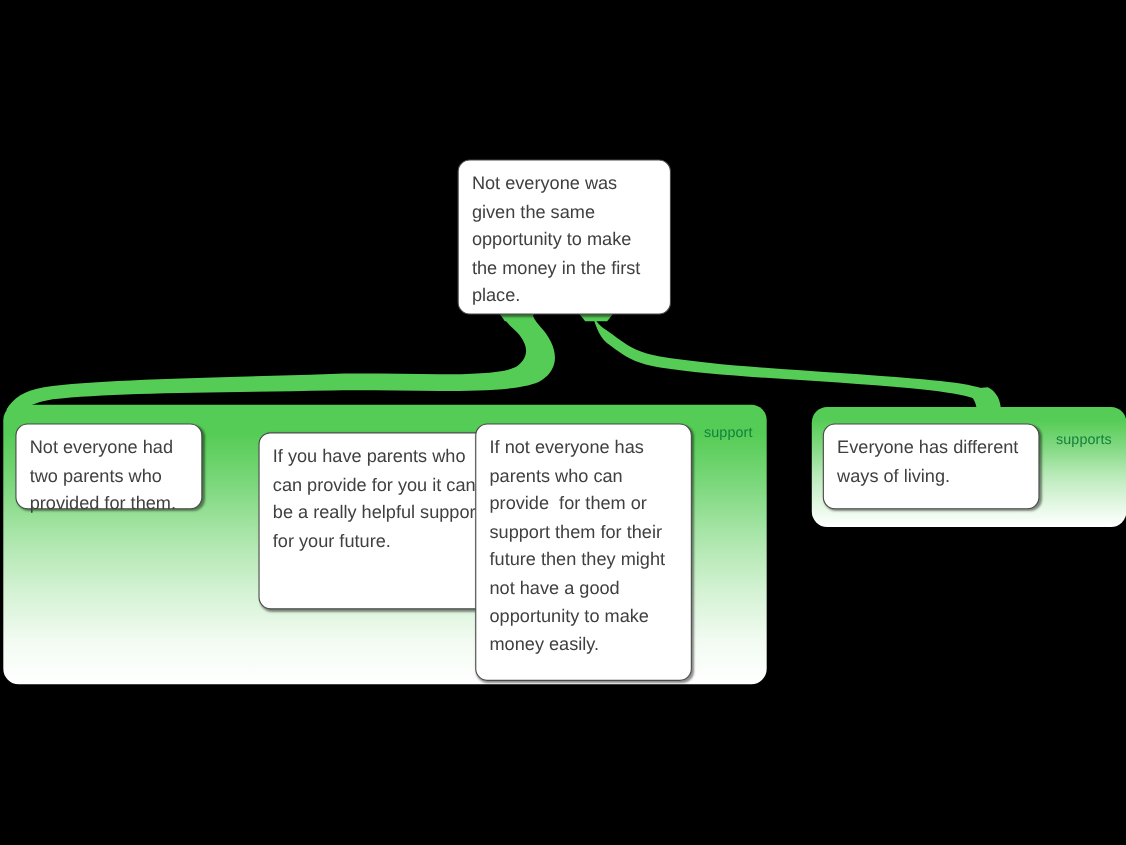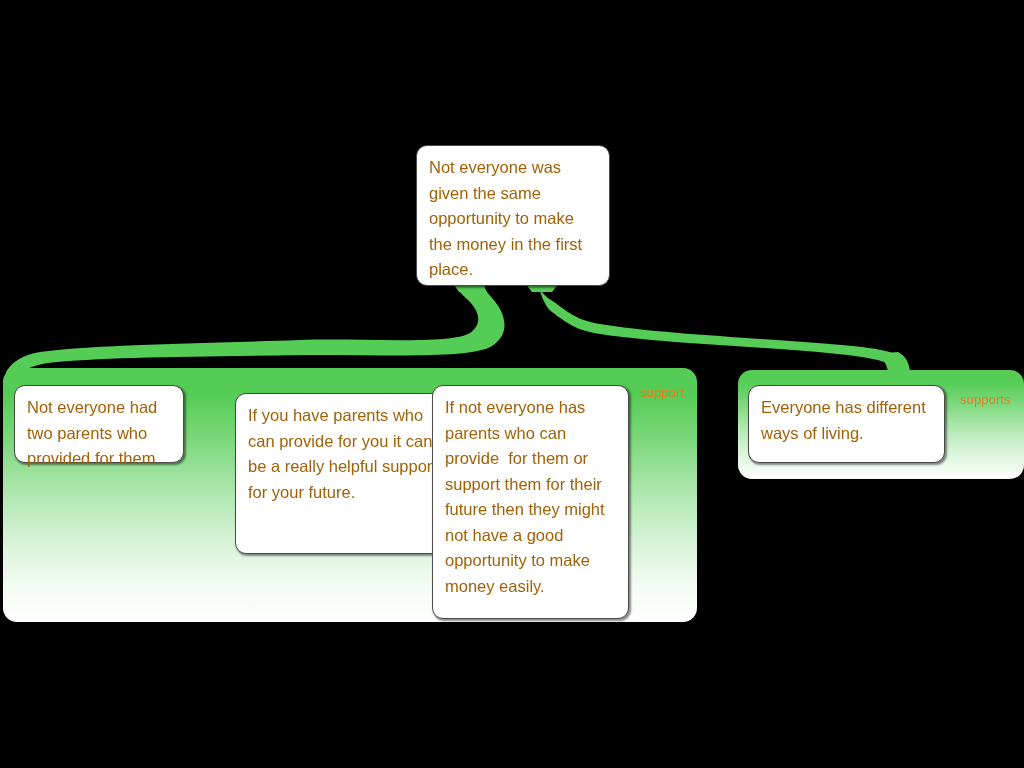--- a/index.html
+++ b/index.html
@@ -59,39 +59,39 @@
                 #55cc55 12px,
                 #85da85 38px,
                 #b9eab9 62px,
                 #e2f7e2 88px,
                 #ffffff 109px);
   }
 
   .group-label {
     position: absolute;
     font-size: 13px;
-    color: #f97316;
+    color: #15803d;
     letter-spacing: 0.1px;
     white-space: nowrap;
   }
   .group-label.left-label  { left: 640px; top: 385px; }
   .group-label.right-label { left: 960px; top: 392px; }
 
   
   .claim-box {
     position: absolute;
     box-sizing: border-box;
     background: #ffffff;
     border: 1.3px solid #4a4a4a;
     border-radius: 11px;
     box-shadow: 1.5px 1.5px 2px rgba(0,0,0,0.45);
     padding: 9px 11px 9px 12px;
     font-size: 16.5px;
     line-height: 25.5px;
-    color: #a16207;
+    color: #404040;
   }
   .claim-box p {
     margin: 0;
     white-space: pre-wrap;
   }
 
   #claim-root  { left: 416px; top: 145px; width: 194px; height: 141px; }
   #claim-c1    { left: 14px;  top: 385px; width: 170px; height: 78px;  }
   #claim-c2    { left: 223px; top: 393px; width: 219px; height: 161px; margin-left: 12px; }
   #claim-c3    { left: 432px; top: 385px; width: 197px; height: 234px; }

